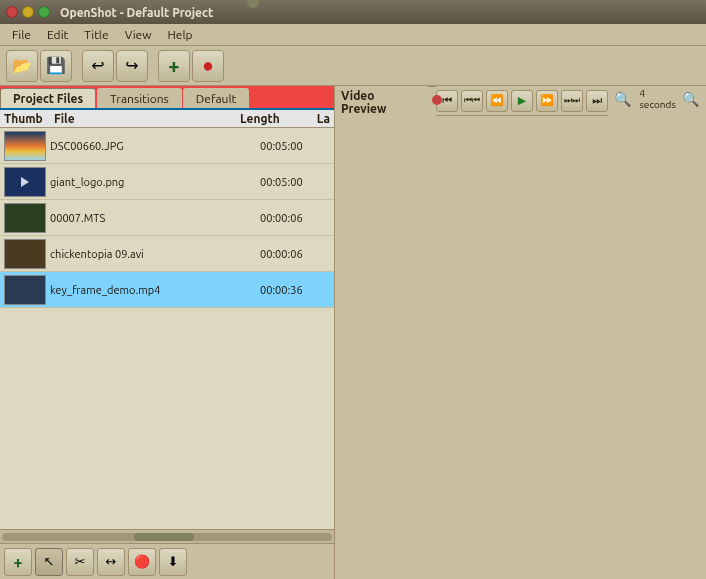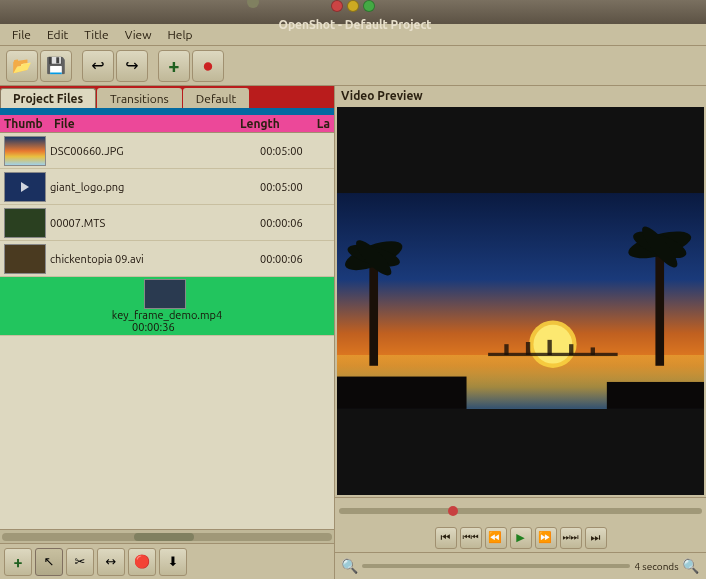--- a/index.html
+++ b/index.html
@@ -12,21 +12,20 @@
       overflow: hidden;
     }
     
     #titlebar {
       background: linear-gradient(to bottom, #7a7060 0%, #5c5244 100%);
       height: 24px;
       display: flex;
       align-items: center;
       padding: 0 6px;
       gap: 6px;
-      flex-direction: column;
     }
     .traffic-lights { display: flex; gap: 4px; align-items: center; }
     .tl { width: 12px; height: 12px; border-radius: 50%; border: 1px solid rgba(0,0,0,0.3); }
     .tl-close { background: #cc4444; }
     .tl-min { background: #ccaa22; }
     .tl-max { background: #44aa44; }
     #titlebar-text { color: #e8e0cc; font-size: 12px; font-weight: bold; margin-left: 4px; }
 
     
     #menubar {
@@ -77,22 +76,22 @@
     #left-panel {
       width: 335px;
       display: flex;
       flex-direction: column;
       border-right: 1px solid #a09070;
     }
 
     
     #tabs {
       display: flex;
-      background: #b91c1c;
-      border-bottom: 7px solid #0369a1;
+      background: #ef4444;
+      border-bottom: 2px solid #0369a1;
       padding-top: 2px;
     }
     .tab {
       padding: 3px 12px;
       font-size: 12px;
       cursor: pointer;
       border: 1px solid transparent;
       border-bottom: none;
       border-radius: 3px 3px 0 0;
       color: #2a2010;
@@ -106,40 +105,40 @@
     }
 
     
     #file-list {
       flex: 1;
       overflow-y: auto;
       background: #ddd8c0;
     }
     #file-list-header {
       display: flex;
-      background: #ec4899;
+      background: #e5e5e5;
       border-bottom: 1px solid #a09070;
       padding: 2px 4px;
       font-weight: bold;
       color: #2a2010;
     }
     .col-thumb { width: 50px; }
     .col-file { flex: 1; }
     .col-length { width: 70px; }
     .col-la { width: 20px; text-align: right; }
 
     .file-row {
       display: flex;
       align-items: center;
       padding: 2px 4px;
       border-bottom: 1px solid #c8bfa0;
       cursor: pointer;
       min-height: 36px;
     }
-    .file-row.selected { background: #22c55e; flex-direction: column; }
+    .file-row.selected { background: #7dd3fc; }
     .file-thumb {
       width: 42px; height: 30px;
       background: #555;
       border: 1px solid #888;
       margin-right: 4px;
       display: flex; align-items: center; justify-content: center;
       overflow: hidden;
       flex-shrink: 0;
     }
     .file-name { flex: 1; color: #1a1008; font-size: 11px; }
@@ -171,21 +170,21 @@
       display: flex; align-items: center; justify-content: center;
       cursor: pointer;
       font-size: 13px;
     }
     .tl-btn.active { background: linear-gradient(to bottom, #c8c0a0, #b0a888); border-color: #807060; }
 
     
     #right-panel {
       flex: 1;
       display: flex;
-      flex-direction: column;
+      flex-direction: row;
     }
 
     #video-preview-label {
       padding: 3px 6px;
       font-weight: bold;
       color: #2a2010;
       background: #c8bfa0;
       font-size: 12px;
     }
 

